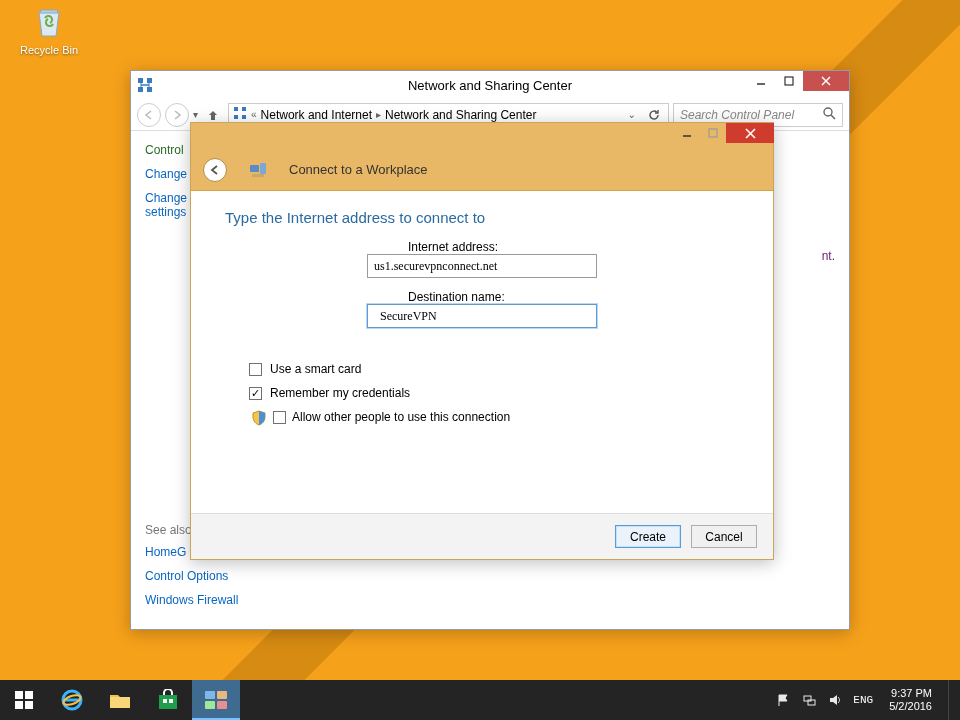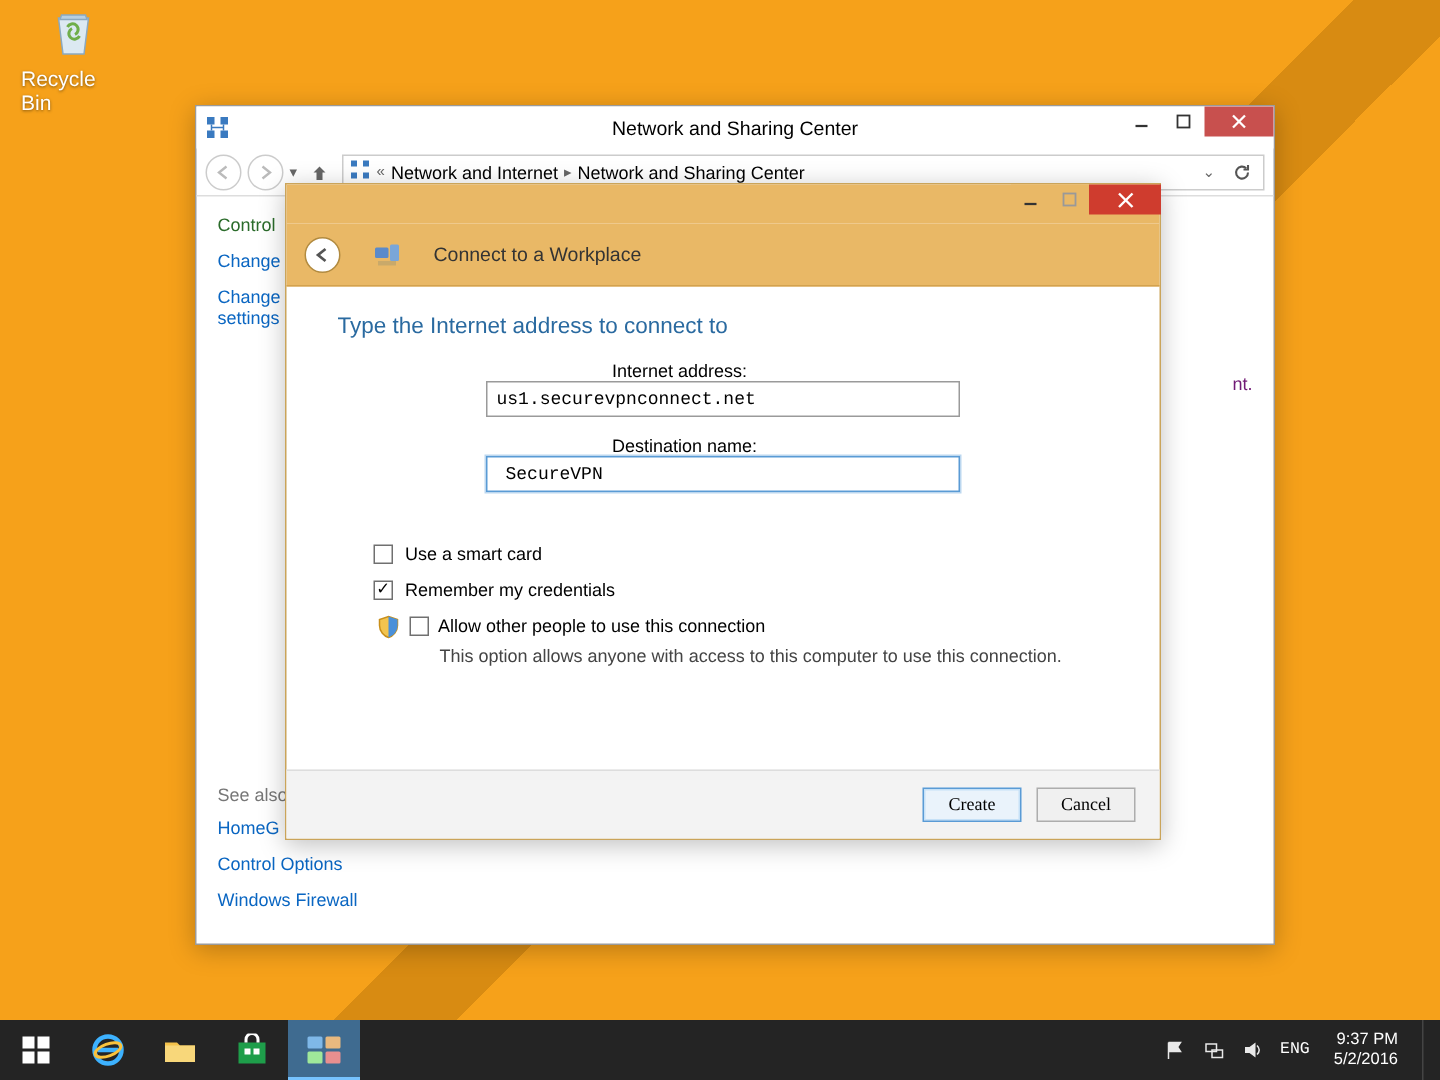--- a/index.html
+++ b/index.html
@@ -19,24 +19,24 @@
     inset: 0 0 40px 0;
     background:
       linear-gradient(135deg,
         #f6a11a 0%, #f6a11a 55%,
         #d88b12 55%, #d88b12 60%,
         #f6a11a 60%, #f6a11a 100%);
   }
   .desk-icon {
     position: absolute;
     width: 70px;
-    text-align: left;
+    text-align: center;
     color: #fff;
     text-shadow: 0 1px 2px rgba(0,0,0,.5);
-    font-size: 14px;
+    font-size: 11px;
   }
   .bin-body {
     width: 36px; height: 34px;
     margin: 0 auto 4px;
     position: relative;
   }
   .bin-body svg { width: 100%; height: 100%; }
 
   
   .window {
@@ -238,25 +238,25 @@
     display: flex;
     align-items: center;
     margin-bottom: 12px;
     flex-direction: column;
   }
   .form-row label {
     width: 148px;
     font-size: 12px;
   }
   .form-row input[type=text] {
-    width: 316px;
+    width: 230px;
     height: 24px;
     border: 1px solid #9a9a9a;
     padding: 0 6px;
-    font-family: Liberation Mono, monospace;
+    font-family: Liberation Serif, serif;
     font-size: 12px;
   }
   .form-row input[type=text].focused {
     border: 1px solid #5a9bd5;
     outline: 1px solid #bcd7ef;
     padding-left: 12px;
   }
   .opts {
     margin-top: 34px;
     margin-left: 24px;
@@ -308,21 +308,21 @@
     align-items: center;
     justify-content: flex-end;
     gap: 10px;
     padding: 0 16px;
   }
   .btn {
     min-width: 66px;
     height: 23px;
     border: 1px solid #adadad;
     background: #f0f0f0;
-    font-family: Liberation Serif, serif;
+    font-family: Liberation Sans, sans-serif;
     font-size: 12px;
     padding: 0 12px;
   }
   .btn.primary {
     border: 1px solid #5a9bd5;
     box-shadow: inset 0 0 0 1px #c6e1f7;
     background: #eaf3fb;
   }
 
   
@@ -456,20 +456,27 @@
         <span class="addr-end">
           <span class="chev">⌄</span>
           <span class="refresh">
               <svg width="14" height="14">
                 <path d="M11 7a4 4 0 1 1-1.2-2.8" fill="none" stroke="#555" stroke-width="1.4"></path>
                 <path d="M11 2v3h-3" fill="none" stroke="#555" stroke-width="1.4"></path>
               </svg>
             </span>
         </span>
       </div>
+      <div class="searchbox">
+        <span>Search Control Panel</span>
+        <span class="mag"><svg width="13" height="13">
+              <circle cx="5" cy="5" r="4" fill="none" stroke="#666" stroke-width="1.4"></circle>
+              <line x1="8" y1="8" x2="12" y2="12" stroke="#666" stroke-width="1.6"></line>
+            </svg></span>
+      </div>
     </div>
 
     <div class="nsc-body">
       <div class="nsc-side">
         <div class="head">Control</div>
         <a href="#">Change</a>
         <a href="#"><span>Change</span><br><span>settings</span></a>
 
         <div class="seealso-wrap">
           <div class="seealso">See also</div>
@@ -544,21 +551,20 @@
         <div class="opt-row shield-row">
           <span class="shield">
             <svg viewBox="0 0 16 16">
                 <path d="M8 1l6 2v4c0 4-3 7-6 8-3-1-6-4-6-8V3z" fill="#f2c44e" stroke="#c98f1a"></path>
                 <path d="M8 1v14c3-1 6-4 6-8V3z" fill="#4a90d9"></path>
               </svg>
           </span>
           <span class="cb"></span>
           <span>Allow other people to use this connection</span>
         </div>
-        <div class="sub-hint">This option allows anyone with access to this computer to use this connection.</div>
       </div>
     </div>
 
     <div class="wizard-footer">
       <button class="btn primary">Create</button>
       <button class="btn">Cancel</button>
     </div>
   </div>
 </div>
 

